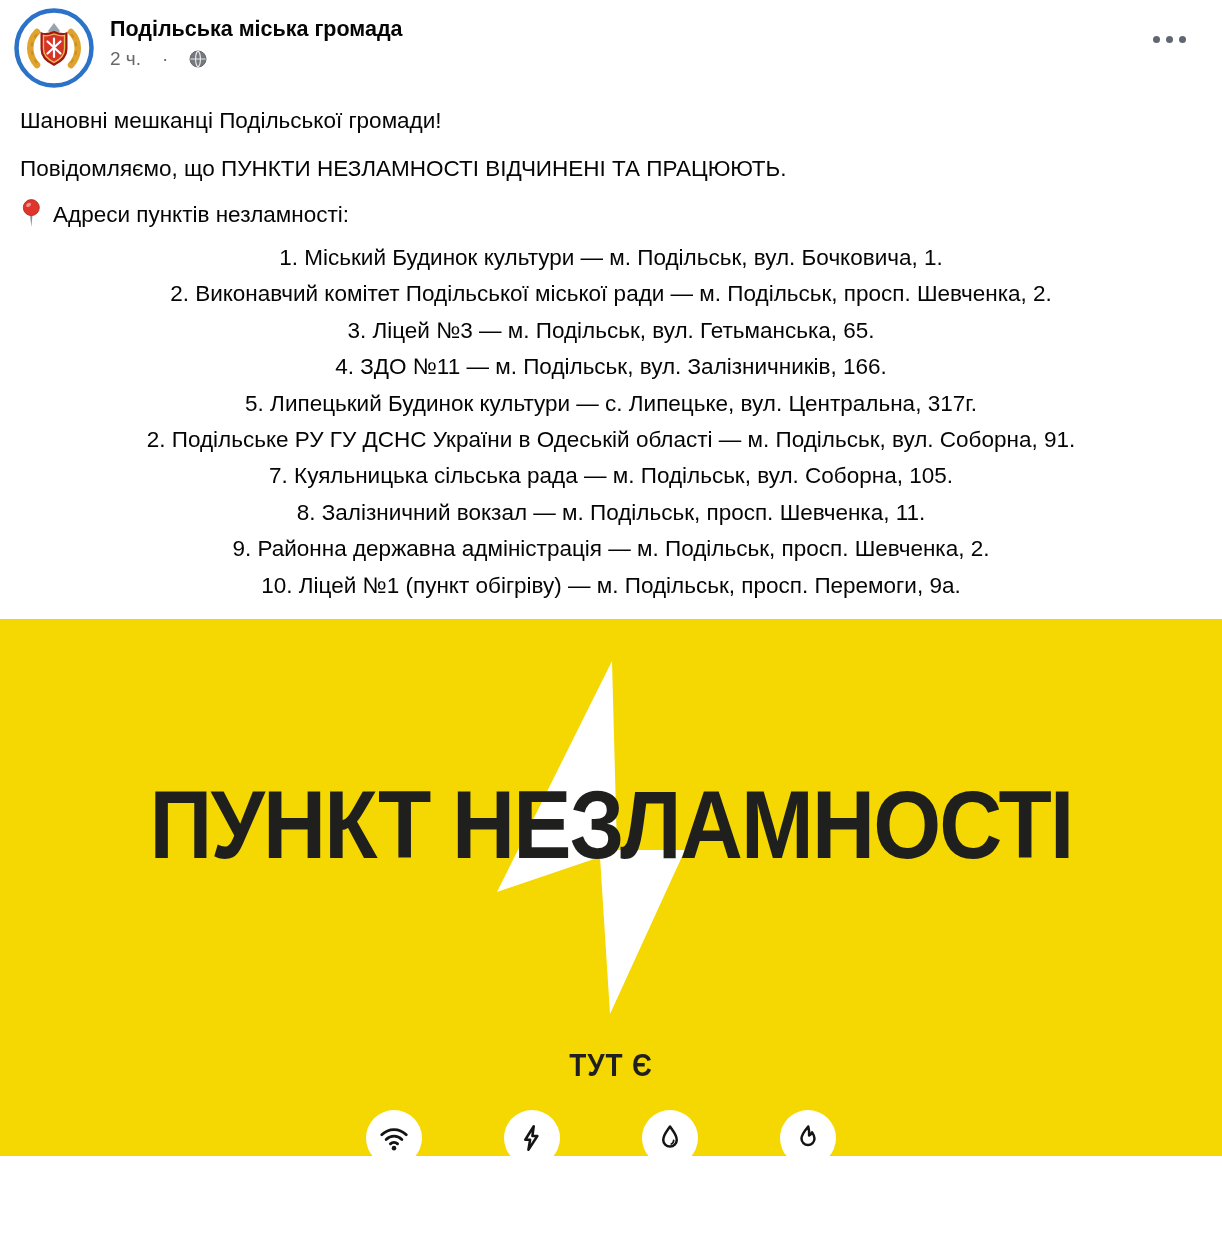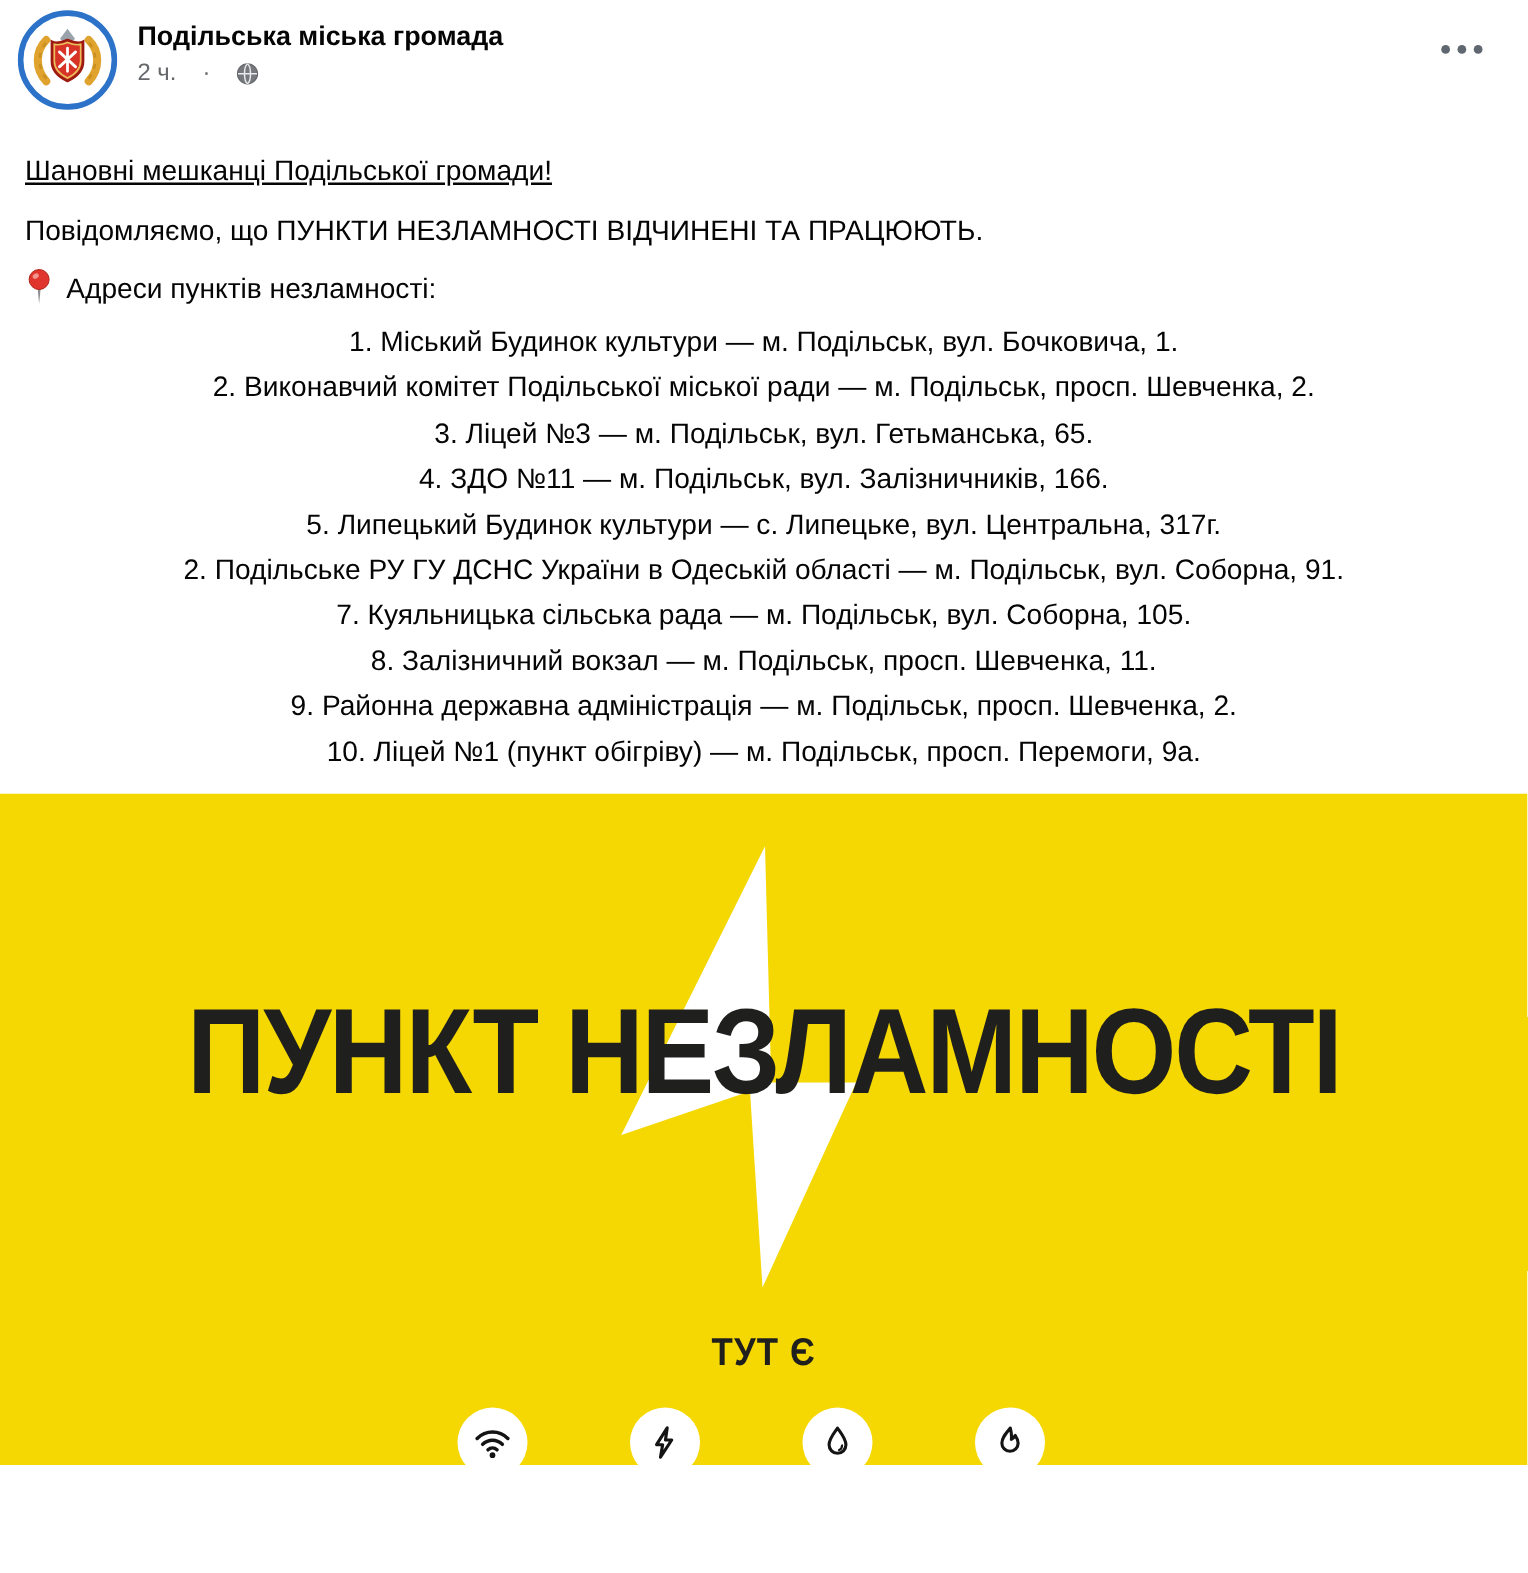--- a/index.html
+++ b/index.html
@@ -16,21 +16,21 @@
   .h-text{position:absolute;left:110px;top:16px;}
   .page-name{font-size:21.5px;font-weight:700;color:#050505;line-height:27px;cursor:pointer;}
   .meta{margin-top:5px;display:flex;align-items:center;gap:21px;font-size:19px;color:#65676B;line-height:22px;}
   .meta .sep{color:#65676B;}
   .menu-btn{position:absolute;top:30px;right:30px;display:flex;gap:6px;padding:6px;cursor:pointer;}
   .menu-btn .dot{width:7px;height:7px;border-radius:50%;background:#606770;}
 
   
   .content{padding:0 20px;color:#050505;font-size:22.5px;}
   .para{margin:0;line-height:33px;}
-  .para.greeting{margin-top:24px;text-decoration:underline;}
+  .para.greeting{margin-top:8px;}
   .para.announce{margin-top:15px;}
   .pin-line{margin-top:13px;display:flex;align-items:center;gap:10px;line-height:33px;}
   .pin-line svg{flex:0 0 auto;margin-top:-3px;}
   .addr-list{margin-top:9px;text-align:center;}
   .addr{line-height:36.4px;white-space:nowrap;}
 
   
   .image{position:relative;width:1222px;height:537px;margin-top:15px;background:#F5D801;overflow:hidden;cursor:pointer;}
   .bolt-big{position:absolute;left:0;top:0;}
   .img-title{

